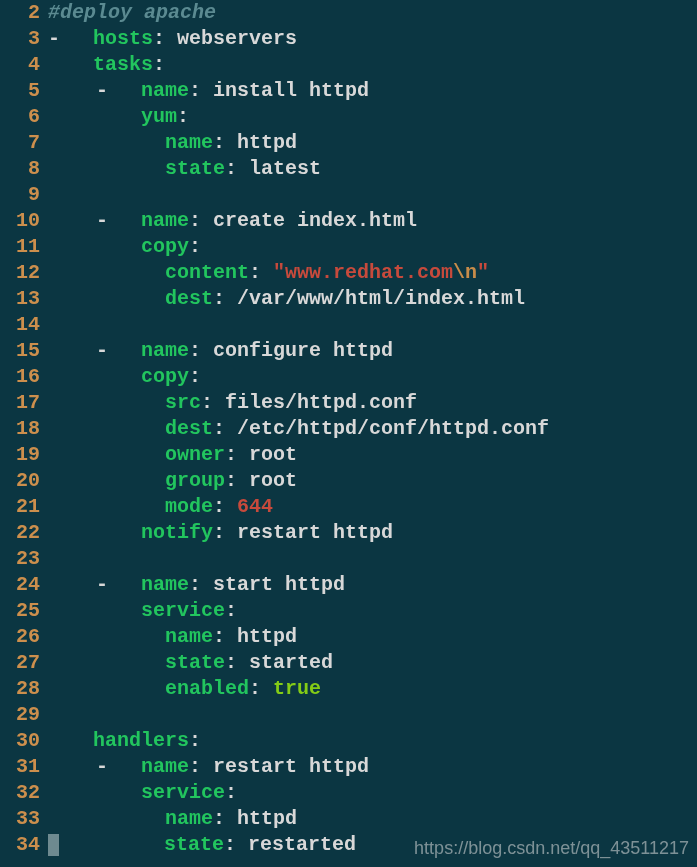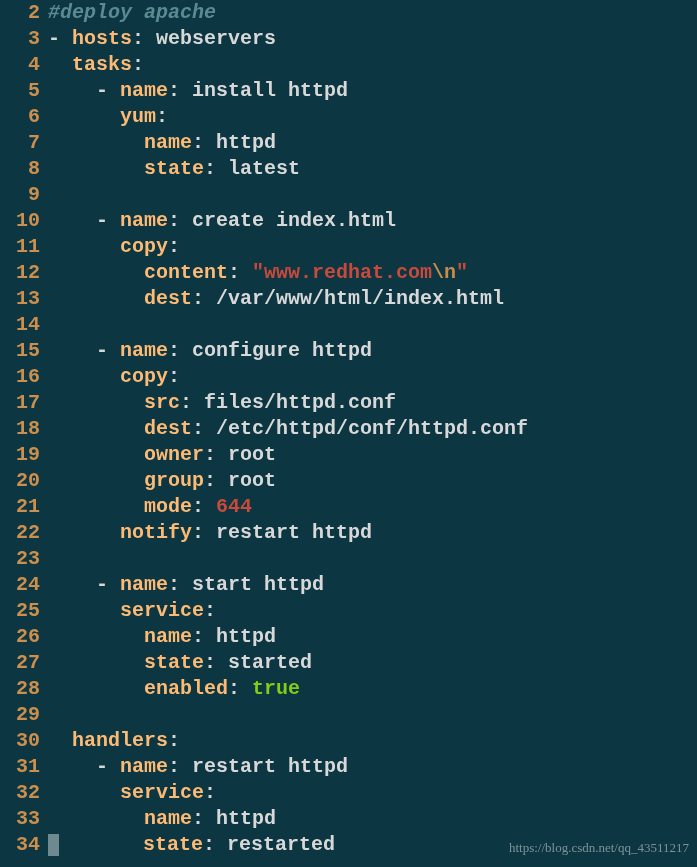--- a/index.html
+++ b/index.html
@@ -27,43 +27,43 @@
     display: inline-block;
     width: 40px;
     text-align: right;
     color: #cc8f4d;
     padding-right: 8px;
     flex-shrink: 0;
   }
   .code {
   }
   .c-comment { color: #5b8a91; font-style: italic; }
-  .c-key     { color: #fdba74; }
+  .c-key     { color: #22c55e; margin-left: 21px; }
   .c-dash    { color: #d8d8d8; }
   .c-colon   { color: #d8d8d8; }
   .c-text    { color: #d8d8d8; }
   .c-str     { color: #c74a3c; }
   .c-esc     { color: #c78c4a; }
   .c-num     { color: #c74a3c; text-align: center; }
   .c-bool    { color: #84cc16; }
   .cursor {
     display: inline-block;
     width: 11px;
     height: 22px;
     background: #6e8a90;
     vertical-align: text-bottom;
   }
   .watermark {
     position: absolute;
     bottom: 6px;
     right: 8px;
-    font-size: 13px;
+    font-size: 18px;
     font-weight: normal;
     color: rgba(220,220,220,0.55);
-    font-family: Liberation Serif, serif;
+    font-family: Liberation Sans, sans-serif;
   }
 </style>
 </head>
 <body>
 
 <div class="editor" id="editor"><div class="line"><span class="gutter">2</span><span class="code"><span class="c-comment">#deploy apache</span></span></div><div class="line"><span class="gutter">3</span><span class="code"><span class="c-dash">- </span><span class="c-key">hosts</span><span class="c-colon">:</span><span class="c-text"> webservers</span></span></div><div class="line"><span class="gutter">4</span><span class="code"><span class="c-text">  </span><span class="c-key">tasks</span><span class="c-colon">:</span></span></div><div class="line"><span class="gutter">5</span><span class="code"><span class="c-dash">    - </span><span class="c-key">name</span><span class="c-colon">:</span><span class="c-text"> install httpd</span></span></div><div class="line"><span class="gutter">6</span><span class="code"><span class="c-text">      </span><span class="c-key">yum</span><span class="c-colon">:</span></span></div><div class="line"><span class="gutter">7</span><span class="code"><span class="c-text">        </span><span class="c-key">name</span><span class="c-colon">:</span><span class="c-text"> httpd</span></span></div><div class="line"><span class="gutter">8</span><span class="code"><span class="c-text">        </span><span class="c-key">state</span><span class="c-colon">:</span><span class="c-text"> latest</span></span></div><div class="line"><span class="gutter">9</span><span class="code"><span class="c-text"></span></span></div><div class="line"><span class="gutter">10</span><span class="code"><span class="c-dash">    - </span><span class="c-key">name</span><span class="c-colon">:</span><span class="c-text"> create index.html</span></span></div><div class="line"><span class="gutter">11</span><span class="code"><span class="c-text">      </span><span class="c-key">copy</span><span class="c-colon">:</span></span></div><div class="line"><span class="gutter">12</span><span class="code"><span class="c-text">        </span><span class="c-key">content</span><span class="c-colon">:</span><span class="c-text"> </span><span class="c-str">"www.redhat.com</span><span class="c-esc">\n</span><span class="c-str">"</span></span></div><div class="line"><span class="gutter">13</span><span class="code"><span class="c-text">        </span><span class="c-key">dest</span><span class="c-colon">:</span><span class="c-text"> /var/www/html/index.html</span></span></div><div class="line"><span class="gutter">14</span><span class="code"><span class="c-text"></span></span></div><div class="line"><span class="gutter">15</span><span class="code"><span class="c-dash">    - </span><span class="c-key">name</span><span class="c-colon">:</span><span class="c-text"> configure httpd</span></span></div><div class="line"><span class="gutter">16</span><span class="code"><span class="c-text">      </span><span class="c-key">copy</span><span class="c-colon">:</span></span></div><div class="line"><span class="gutter">17</span><span class="code"><span class="c-text">        </span><span class="c-key">src</span><span class="c-colon">:</span><span class="c-text"> files/httpd.conf</span></span></div><div class="line"><span class="gutter">18</span><span class="code"><span class="c-text">        </span><span class="c-key">dest</span><span class="c-colon">:</span><span class="c-text"> /etc/httpd/conf/httpd.conf</span></span></div><div class="line"><span class="gutter">19</span><span class="code"><span class="c-text">        </span><span class="c-key">owner</span><span class="c-colon">:</span><span class="c-text"> root</span></span></div><div class="line"><span class="gutter">20</span><span class="code"><span class="c-text">        </span><span class="c-key">group</span><span class="c-colon">:</span><span class="c-text"> root</span></span></div><div class="line"><span class="gutter">21</span><span class="code"><span class="c-text">        </span><span class="c-key">mode</span><span class="c-colon">:</span><span class="c-text"> </span><span class="c-num">644</span></span></div><div class="line"><span class="gutter">22</span><span class="code"><span class="c-text">      </span><span class="c-key">notify</span><span class="c-colon">:</span><span class="c-text"> restart httpd</span></span></div><div class="line"><span class="gutter">23</span><span class="code"><span class="c-text"></span></span></div><div class="line"><span class="gutter">24</span><span class="code"><span class="c-dash">    - </span><span class="c-key">name</span><span class="c-colon">:</span><span class="c-text"> start httpd</span></span></div><div class="line"><span class="gutter">25</span><span class="code"><span class="c-text">      </span><span class="c-key">service</span><span class="c-colon">:</span></span></div><div class="line"><span class="gutter">26</span><span class="code"><span class="c-text">        </span><span class="c-key">name</span><span class="c-colon">:</span><span class="c-text"> httpd</span></span></div><div class="line"><span class="gutter">27</span><span class="code"><span class="c-text">        </span><span class="c-key">state</span><span class="c-colon">:</span><span class="c-text"> started</span></span></div><div class="line"><span class="gutter">28</span><span class="code"><span class="c-text">        </span><span class="c-key">enabled</span><span class="c-colon">:</span><span class="c-text"> </span><span class="c-bool">true</span></span></div><div class="line"><span class="gutter">29</span><span class="code"><span class="c-text"></span></span></div><div class="line"><span class="gutter">30</span><span class="code"><span class="c-text">  </span><span class="c-key">handlers</span><span class="c-colon">:</span></span></div><div class="line"><span class="gutter">31</span><span class="code"><span class="c-dash">    - </span><span class="c-key">name</span><span class="c-colon">:</span><span class="c-text"> restart httpd</span></span></div><div class="line"><span class="gutter">32</span><span class="code"><span class="c-text">      </span><span class="c-key">service</span><span class="c-colon">:</span></span></div><div class="line"><span class="gutter">33</span><span class="code"><span class="c-text">        </span><span class="c-key">name</span><span class="c-colon">:</span><span class="c-text"> httpd</span></span></div><div class="line"><span class="gutter">34</span><span class="code"><span class="cursor"></span><span class="c-text">       </span><span class="c-key">state</span><span class="c-colon">:</span><span class="c-text"> restarted</span></span></div></div>
 
 <div class="watermark">https://blog.csdn.net/qq_43511217</div>
 
 </body></html>

